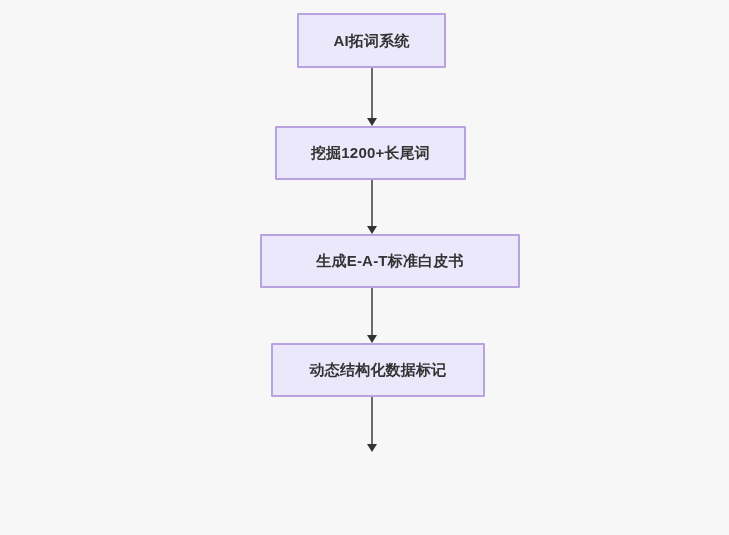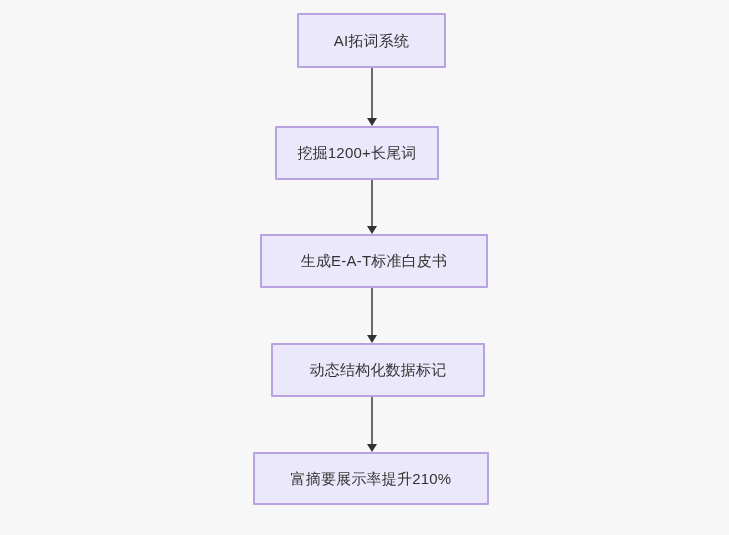--- a/index.html
+++ b/index.html
@@ -29,20 +29,21 @@
     justify-content: center;
     color: #333333;
     font-size: 15px;
     line-height: 1.2;
     letter-spacing: 0.2px;
     white-space: nowrap;
     text-align: center;
   }
   .node-label {
     display: block;
+    font-weight: bold;
   }
   .edge {
     position: absolute;
     pointer-events: none;
   }
   .edge-line {
     position: absolute;
     width: 2px;
     background: #6b6b6b;
     left: 0;
@@ -80,29 +81,26 @@
 
   <div class="edge">
     <div class="edge-line" style="left:371px; top:397px; height:47px;"></div>
     <div class="edge-arrow" style="left:367px; top:444px;"></div>
   </div>
 
   <div class="node" style="left:297px; top:13px; width:149px; height:55px;">
     <span class="node-label">AI拓词系统</span>
   </div>
 
-  <div class="node" style="left:275px; top:126px; width:164px; height:54px;text-align:center;">
+  <div class="node" style="left:275px; top:126px; width:191px; height:54px;text-align:center;">
     <span class="node-label">挖掘1200+长尾词</span>
   </div>
 
-  <div class="node" style="left:260px; top:234px; width:228px; height:54px;">
+  <div class="node" style="left:260px; top:234px; width:260px; height:54px;">
     <span class="node-label">生成E-A-T标准白皮书</span>
   </div>
 
   <div class="node" style="left:271px; top:343px; width:214px; height:54px;">
     <span class="node-label">动态结构化数据标记</span>
   </div>
 
-  <div class="node" style="left:253px; top:452px; width:236px; height:53px;">
-    <span class="node-label">富摘要展示率提升210%</span>
-  </div>
 
 </div>
 
 </body></html>

